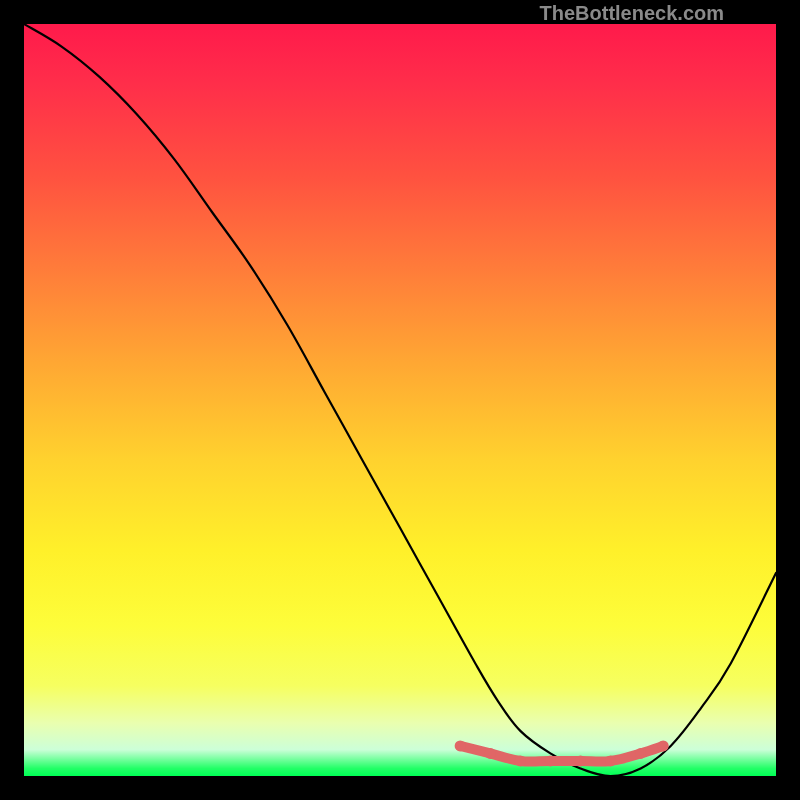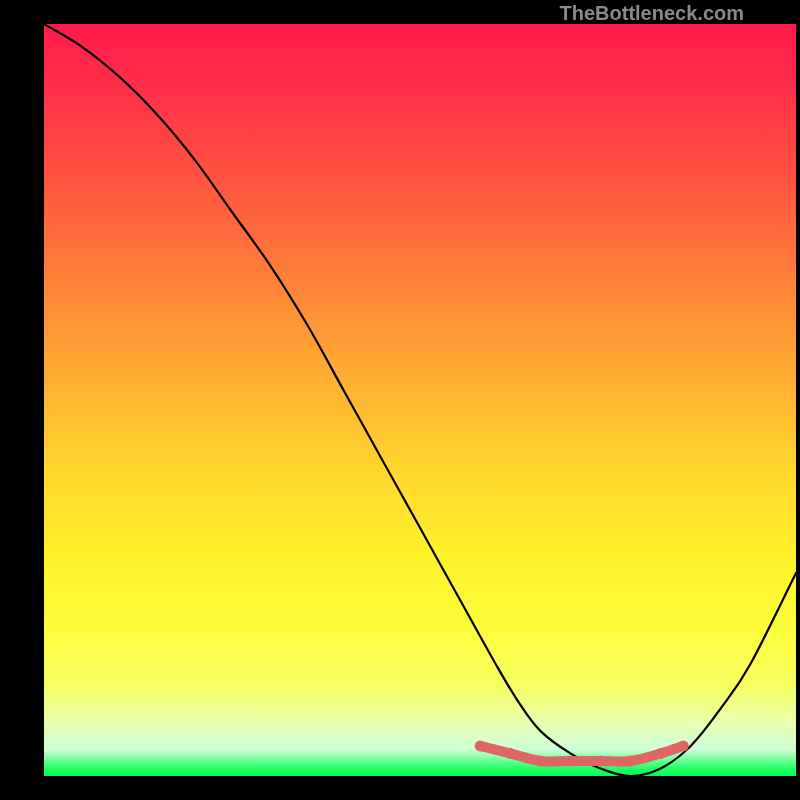--- a/index.html
+++ b/index.html
@@ -10,21 +10,20 @@
     background: #000;
     overflow: hidden;
   }
   .frame {
     position: absolute;
     left: 0;
     top: 0;
     width: 734px;
     height: 800px;
     background: #000;
-    margin-left: 20px;
   }
   .plot {
     position: absolute;
     left: 24px;
     top: 24px;
     width: 752px;
     height: 752px;
     overflow: hidden;
   }
   .gradient {

